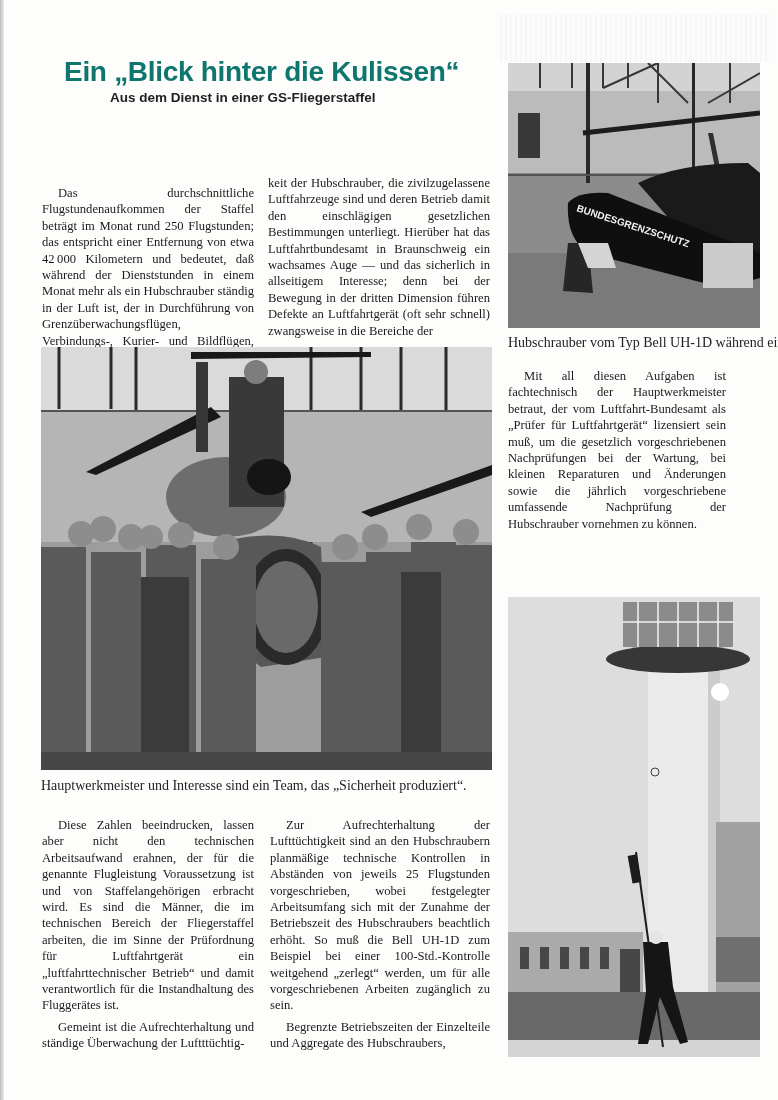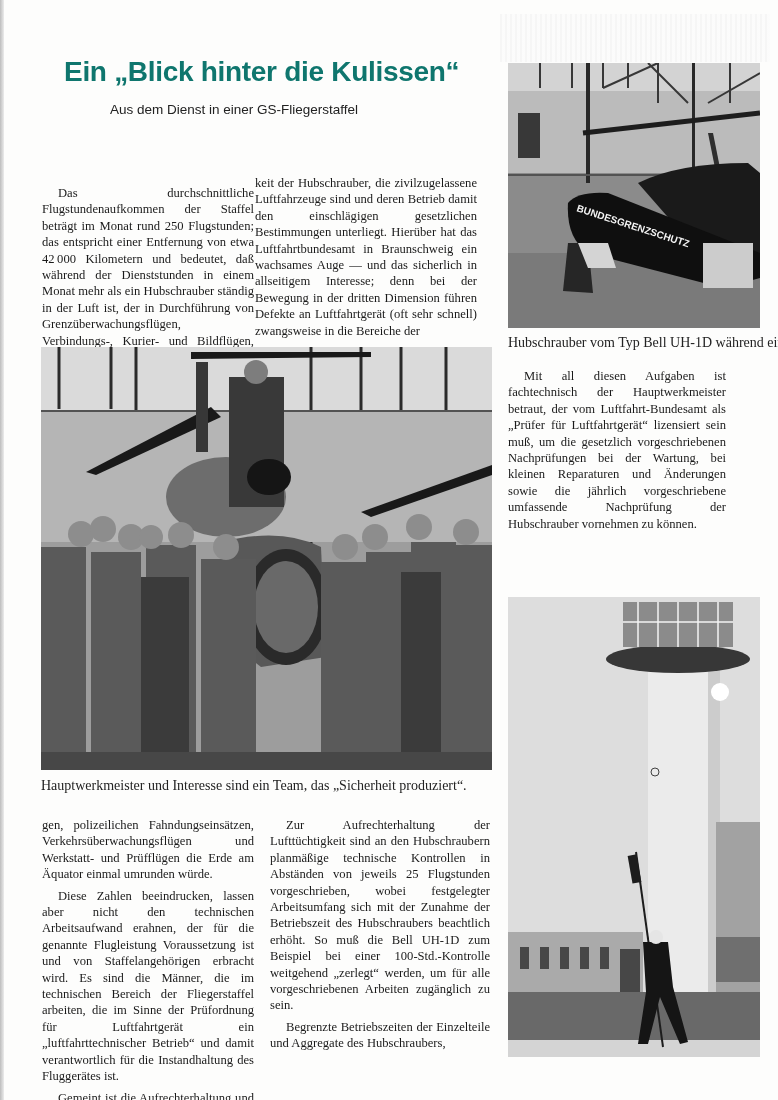--- a/index.html
+++ b/index.html
@@ -18,23 +18,23 @@
     background:repeating-linear-gradient(90deg,#f3f3f3 0 2px,#fbfbfb 2px 5px);
     opacity:.7;
   }
   .headline {
     position:absolute; left:64px; top:56px; width:430px;
     font-family:"Liberation Sans", "DejaVu Sans", sans-serif;
     font-weight:bold; font-size:28px; letter-spacing:-0.3px;
     color:#0f766e; margin:0; white-space:nowrap;
   }
   .subhead {
-    position:absolute; left:110px; top:102px; width:340px;
+    position:absolute; left:110px; top:90px; width:340px;
     font-family:"Liberation Sans", "DejaVu Sans", sans-serif;
-    font-weight:normal; font-size:13.5px; color:#222; margin:0; white-space:nowrap;
+    font-weight:bold; font-size:13.5px; color:#222; margin:0; white-space:nowrap;
   }
   .col {
     position:absolute; font-size:12.6px; line-height:16.4px;
     text-align:justify; hyphens:manual;
   }
   .col p { margin:0 0 5px 0; text-indent:16px; }
   .col p.cont { text-indent:0; }
   .caption {
     position:absolute; font-size:14px; color:#222;
     white-space:nowrap;
@@ -51,21 +51,21 @@
 <div class="page-edge"></div>
 <div class="top-noise"></div>
 
 <h1 class="headline">Ein „Blick hinter die Kulissen“</h1>
 <h2 class="subhead">Aus dem Dienst in einer GS-Fliegerstaffel</h2>
 
 <div class="col" style="left:42px; top:185px; width:212px;">
   <p>Das durchschnittliche Flugstundenaufkommen der Staffel beträgt im Monat rund 250 Flugstunden; das entspricht einer Entfernung von etwa 42 000 Kilometern und bedeutet, daß während der Dienststunden in einem Monat mehr als ein Hubschrauber ständig in der Luft ist, der in Durchführung von Grenzüberwachungsflügen, Verbindungs-, Kurier- und Bildflügen, Rettungseinsätzen, VIP-Flü-</p>
 </div>
 
-<div class="col" style="left:255px; top:175px; width:222px;">
+<div class="col" style="left:268px; top:175px; width:222px;">
   <p class="cont">keit der Hubschrauber, die zivilzugelassene Luftfahrzeuge sind und deren Betrieb damit den einschlägigen gesetzlichen Bestimmungen unterliegt. Hierüber hat das Luftfahrtbundesamt in Braunschweig ein wachsames Auge — und das sicherlich in allseitigem Interesse; denn bei der Bewegung in der dritten Dimension führen Defekte an Luftfahrtgerät (oft sehr schnell) zwangsweise in die Bereiche der</p>
 </div>
 
 <div class="photo" style="left:508px; top:63px; width:252px; height:265px;">
   <svg viewBox="0 0 252 265" preserveAspectRatio="none">
     <rect width="252" height="265" fill="#8a8a8a"></rect>
     <rect width="252" height="110" fill="#b8b8b8"></rect>
     <rect y="0" width="252" height="28" fill="#cfcfcf"></rect>
     <g stroke="#3a3a3a" stroke-width="2">
       <line x1="32" y1="0" x2="32" y2="25"></line>
@@ -188,21 +188,20 @@
     <rect y="395" width="252" height="48" fill="#6a6a6a"></rect>
     <rect y="443" width="252" height="17" fill="#d0d0d0"></rect>
     <line x1="128" y1="255" x2="155" y2="450" stroke="#222" stroke-width="2"></line>
     <rect x="122" y="258" width="9" height="28" fill="#222" transform="rotate(-10 126 272)"></rect>
     <path d="M135 345 L160 345 L165 390 L180 445 L172 447 L152 400 L140 447 L130 447 L138 395 Z" fill="#1a1a1a"></path>
     <circle cx="148" cy="340" r="7" fill="#e0e0e0"></circle>
   </svg>
 </div>
 
 <div class="col" style="left:42px; top:817px; width:212px;">
-  <p class="cont">gen, polizeilichen Fahndungseinsätzen, Verkehrsüberwachungsflügen und Werkstatt- und Prüfflügen die Erde am Äquator einmal umrunden würde.</p>
   <p>Diese Zahlen beeindrucken, lassen aber nicht den technischen Arbeitsaufwand erahnen, der für die genannte Flugleistung Voraussetzung ist und von Staffelangehörigen erbracht wird. Es sind die Männer, die im technischen Bereich der Fliegerstaffel arbeiten, die im Sinne der Prüfordnung für Luftfahrtgerät ein „luftfahrttechnischer Betrieb“ und damit verantwortlich für die Instandhaltung des Fluggerätes ist.</p>
   <p>Gemeint ist die Aufrechterhaltung und ständige Überwachung der Luftttüchtig-</p>
 </div>
 
 <div class="col" style="left:270px; top:817px; width:220px;">
   <p>Zur Aufrechterhaltung der Lufttüchtigkeit sind an den Hubschraubern planmäßige technische Kontrollen in Abständen von jeweils 25 Flugstunden vorgeschrieben, wobei festgelegter Arbeitsumfang sich mit der Zunahme der Betriebszeit des Hubschraubers beachtlich erhöht. So muß die Bell UH-1D zum Beispiel bei einer 100-Std.-Kontrolle weitgehend „zerlegt“ werden, um für alle vorgeschriebenen Arbeiten zugänglich zu sein.</p>
   <p>Begrenzte Betriebszeiten der Einzelteile und Aggregate des Hubschraubers,</p>
 </div>
 
 </body></html>

